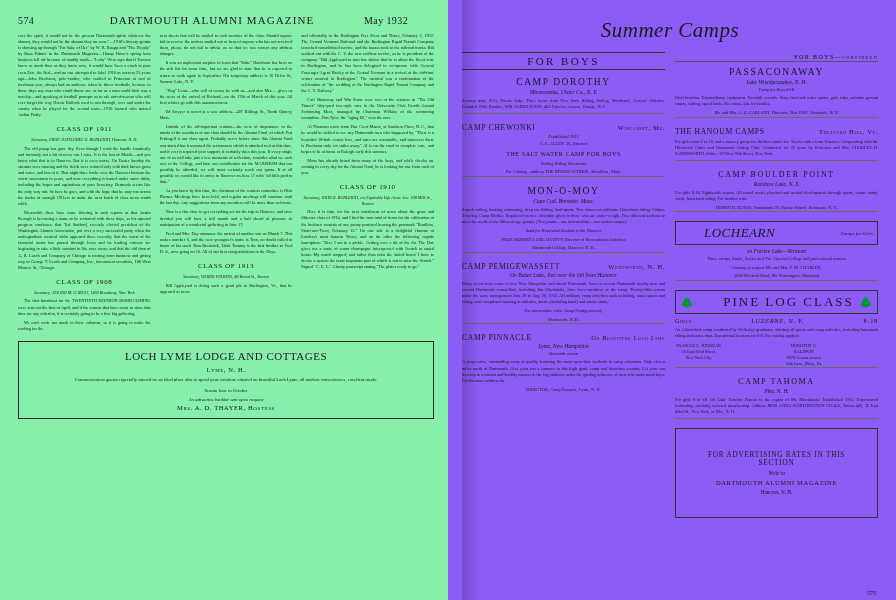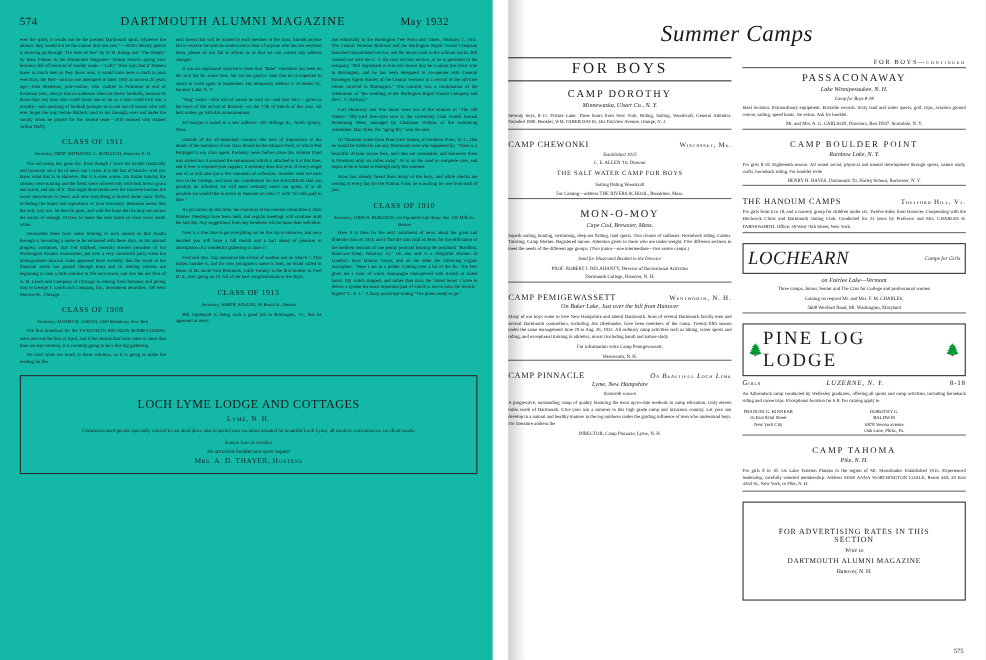--- a/index.html
+++ b/index.html
@@ -4,68 +4,68 @@
 <style>
   html,body{margin:0;padding:0;}
   body{
     width:896px;height:600px;
     background:#e8e4d9;
     font-family:"Liberation Serif", serif;
     color:#1a1a1a;
     overflow:hidden;
   }
   .spread{display:flex;width:896px;height:600px;box-sizing:border-box;}
-  .page{position:relative;box-sizing:border-box;background:#14b8a6;}
+  .page{position:relative;box-sizing:border-box;background:#86efac;}
   .page.left{width:448px;padding:14px 14px 10px 18px;}
-  .page.right{width:448px;padding:14px 18px 10px 14px;background:#ffffff;}
+  .page.right{width:448px;padding:14px 18px 10px 14px;background:#8b5cf6;}
   .gutter-shadow{position:absolute;top:0;bottom:0;width:16px;
     background:linear-gradient(to right, rgba(0,0,0,0.18), rgba(0,0,0,0.0));}
   
   .runhead{display:flex;align-items:baseline;font-size:9.5px;letter-spacing:.4px;margin-bottom:7px;}
   .runhead .folio{font-size:10px;width:42px;}
   .runhead .title{flex:1;text-align:center;font-size:11px;letter-spacing:1.1px;font-variant:small-caps;}
   .runhead .date{width:70px;text-align:left;font-size:10px;}
   
-  .cols3{display:flex;gap:9px;}
+  .cols3{display:flex;gap:9px;justify-content:flex-end;}
   .col{width:140px;font-size:4.3px;line-height:1.42;text-align:justify;}
   .col p{margin:0 0 3px 0;text-indent:6px;}
   .col p.noind{text-indent:0;}
   .classhead{text-align:center;font-size:7px;letter-spacing:.6px;margin:7px 0 2px 0;font-variant:small-caps;}
   .secline{text-align:center;font-size:4.2px;font-style:italic;margin:0 0 3px 0;line-height:1.35;}
   
   .box-ad{
     border:1px solid #2b2b2b;
-    margin-top:6px;padding:20px 8px 7px 8px;
+    margin-top:6px;padding:8px 8px 7px 8px;
     text-align:center;
   }
   .box-ad .bh{font-size:11px;letter-spacing:.5px;font-variant:small-caps;line-height:1.25;}
   .box-ad .bsub{font-size:6.5px;letter-spacing:.6px;margin-top:2px;font-variant:small-caps;}
   .box-ad .btxt{font-size:4.6px;line-height:1.5;margin-top:4px;}
   .box-ad .bital{font-style:italic;font-size:4.8px;margin-top:3px;}
   
   .sc-title{text-align:center;font-family:"Liberation Serif",serif;font-style:italic;font-size:21px;letter-spacing:.5px;margin:4px 0 9px 0;}
   .cols2{display:flex;gap:10px;}
   .rcol{width:206px;}
-  .colhead{text-align:center;font-size:14px;letter-spacing:2.4px;font-variant:small-caps;border-top:1px solid #333;border-bottom:1px solid #333;padding:2px 0;margin-bottom:7px;}
+  .colhead{text-align:center;font-size:11px;letter-spacing:2.4px;font-variant:small-caps;border-top:1px solid #333;border-bottom:1px solid #333;padding:2px 0;margin-bottom:7px;}
   .colhead.small{font-size:6px;letter-spacing:1.4px;border:0;border-bottom:1px solid #555;padding-bottom:1px;margin-bottom:5px;text-align:right;}
   .camp{margin-bottom:9px;padding-bottom:0;border-bottom:1px solid #6a6a6a;}
   .camp:last-child{border-bottom:0;}
   .camp .nm{display:flex;justify-content:space-between;align-items:baseline;font-size:7.6px;letter-spacing:.7px;font-variant:small-caps;}
   .camp .nm .l{font-size:7.6px;}
   .camp .nm .r{font-size:6.4px;font-variant:small-caps;}
   .camp .loc{text-align:center;font-size:5.6px;font-style:italic;margin-top:1px;}
   .camp .est{text-align:center;font-size:4.4px;font-style:italic;margin-top:2px;}
   .camp .body{font-size:4.3px;line-height:1.45;text-align:justify;margin-top:3px;}
   .camp .body p{margin:0 0 2.5px 0;}
   .camp .line{text-align:center;font-size:4.4px;line-height:1.5;margin-top:2px;}
   .camp .ital{font-style:italic;}
   .camp .big{text-align:center;font-size:9.5px;letter-spacing:1.6px;font-variant:small-caps;margin:2px 0;}
   
   .banner{border:1px solid #333;padding:3px 4px;margin:4px 0 3px 0;display:flex;align-items:center;justify-content:space-between;}
-  .banner .bg{font-size:17px;font-style:italic;letter-spacing:.5px;}
+  .banner .bg{font-size:13px;font-style:italic;letter-spacing:.5px;margin-left:24px;}
   .banner .bs{font-size:5px;font-style:italic;}
   .tree{font-size:11px;}
   .finalbox{border:1px solid #333;margin-top:7px;padding:22px;text-align:center;}
   .finalbox .fh{font-size:7.2px;letter-spacing:.8px;font-variant:small-caps;}
   .finalbox .fs{font-size:5.2px;margin-top:3px;font-style:italic;}
   .finalbox .fn{font-size:6.6px;margin-top:3px;font-variant:small-caps;letter-spacing:.6px;}
   .folio-r{position:absolute;bottom:4px;right:20px;font-size:6px;}
   .two-col-mini{display:flex;justify-content:space-between;font-size:4.3px;line-height:1.4;margin-top:3px;}
   .two-col-mini div{width:48%;}
   .mini-c{text-align:center;}
@@ -208,53 +208,53 @@
           <div class="loc">Lake Winnipesaukee, N. H.</div>
           <div class="est">Camp for Boys 8-18</div>
           <div class="body">
               <p>Ideal location. Extraordinary equipment. Enviable records. Sixty land and water sports, golf, trips, aviation ground course, sailing, speed boats. No extras. Ask for booklet.</p>
             </div>
           <div class="line">Mr. and Mrs. A. G. CARLSON, Directors, Box D507. Scarsdale, N. Y.</div>
         </div>
 
 
         <div class="camp">
+          <div class="nm">
+            <span class="l">THE HANOUM CAMPS</span>
+            <span class="r">Thetford Hill, Vt.</span>
+          </div>
+          <div class="body">
+              <p>For girls from 6 to 18, and a nursery group for children under six. Twelve miles from Hanover. Cooperating with the Hitchcock Clinic and Dartmouth Outing Club. Conducted for 23 years by Professor and Mrs. CHARLES H. FARNSWORTH. Office: 39 West 76th Street, New York.</p>
+            </div>
+        </div>
+
+        <div class="camp">
           <div class="big" style="font-size:8px">CAMP BOULDER POINT</div>
           <div class="loc">Rainbow Lake, N. Y.</div>
           <div class="body">
               <p>For girls 8-18. Eighteenth season. All round social, physical and mental development through sports, nature study, crafts, horseback riding. For booklet write</p>
             </div>
           <div class="line">HENRY H. HAYES, Dartmouth '20, Harley School, Rochester, N. Y.</div>
-        </div>
-
-        <div class="camp">
-          <div class="nm">
-            <span class="l">THE HANOUM CAMPS</span>
-            <span class="r">Thetford Hill, Vt.</span>
-          </div>
-          <div class="body">
-              <p>For girls from 6 to 18, and a nursery group for children under six. Twelve miles from Hanover. Cooperating with the Hitchcock Clinic and Dartmouth Outing Club. Conducted for 23 years by Professor and Mrs. CHARLES H. FARNSWORTH. Office: 39 West 76th Street, New York.</p>
-            </div>
         </div>
 
         <div class="camp">
           <div class="banner">
             <span class="bg">LOCHEARN</span>
             <span class="bs">Camps for Girls</span>
           </div>
           <div class="loc">on Fairlee Lake—Vermont</div>
           <div class="line">Three camps, Junior, Senior and The Clan for College and professional women</div>
           <div class="line">Catalog on request          Mr. and Mrs. F. M. CHARLES,</div>
           <div class="line">5608 Wexford Road, Mt. Washington, Maryland</div>
         </div>
 
         <div class="camp">
           <div class="banner">
             <span class="tree">🌲</span>
-            <span class="bg" style="font-variant:small-caps;font-style:normal;letter-spacing:2px;">PINE LOG LODGE</span>
+            <span class="bg" style="font-variant:small-caps;font-style:normal;letter-spacing:2px;">PINE LOG CLASS</span>
             <span class="tree">🌲</span>
           </div>
           <div class="nm">
             <span class="r">Girls</span>
             <span class="r" style="font-style:italic">LUZERNE, N. Y.</span>
             <span class="r">8-18</span>
           </div>
           <div class="body">
               <p>An Adirondack camp conducted by Wellesley graduates, offering all sports and camp activities, including horseback riding and canoe trips. Exceptional location for 6-8. For catalog apply to</p>
             </div>

